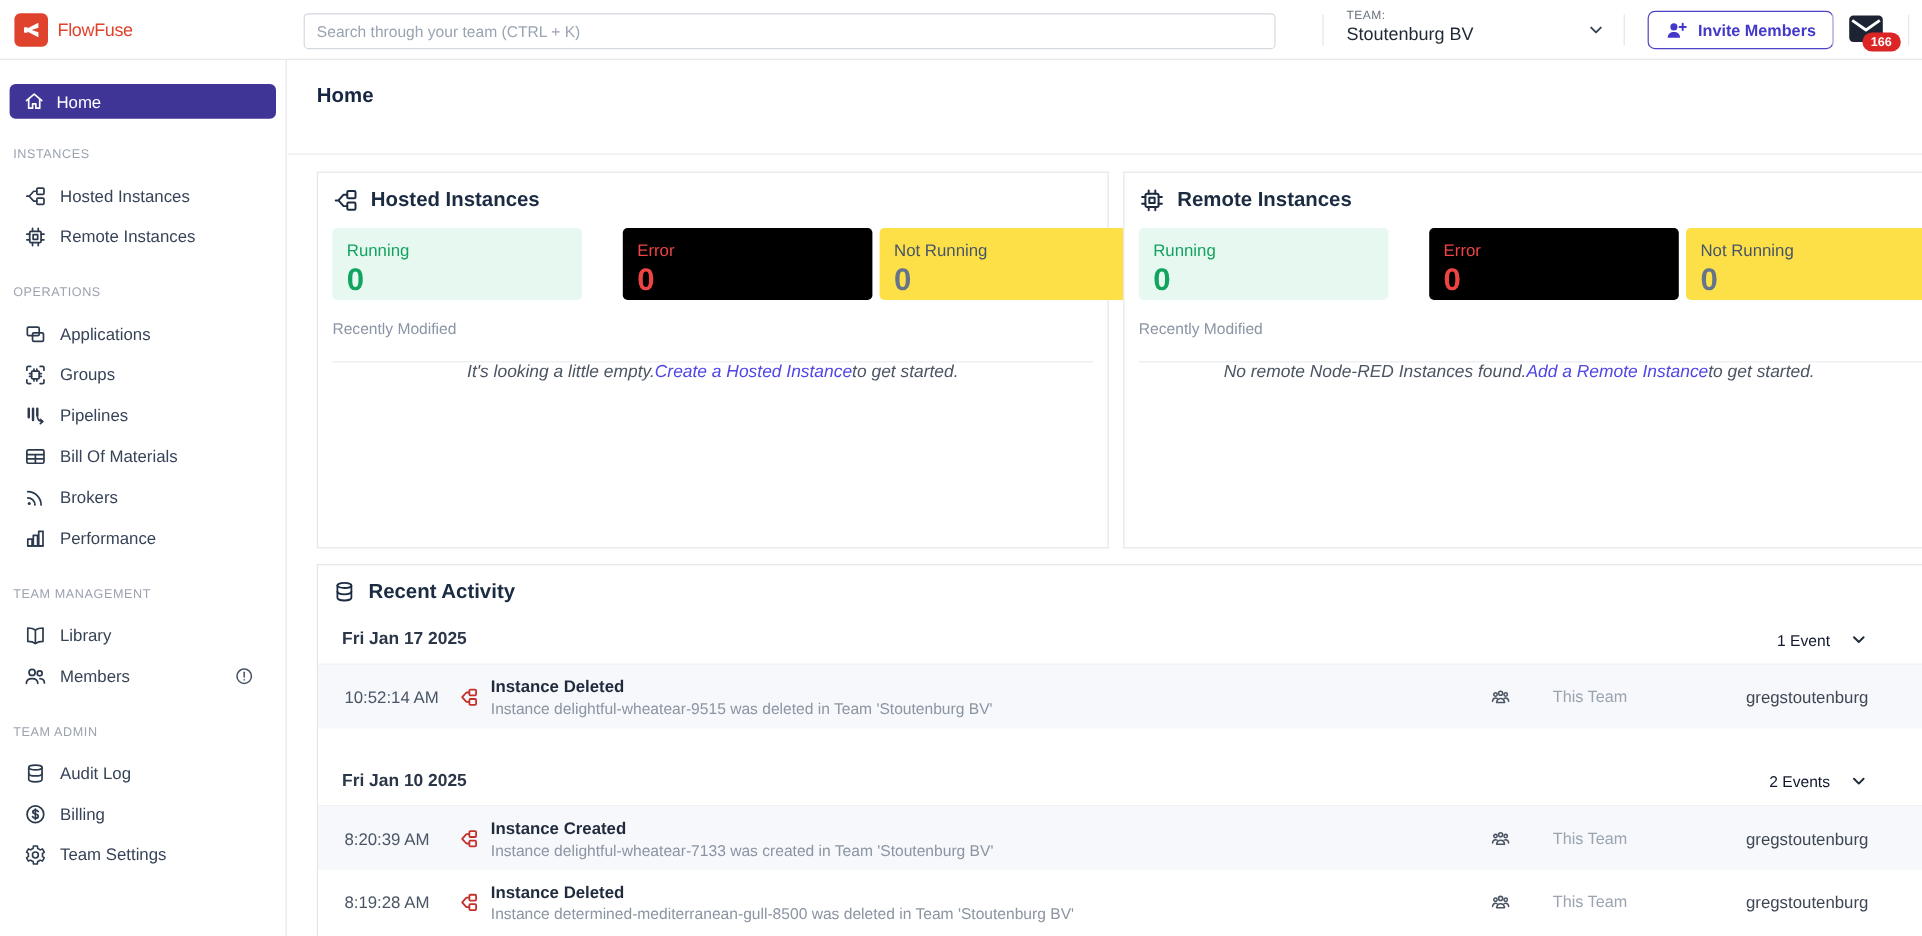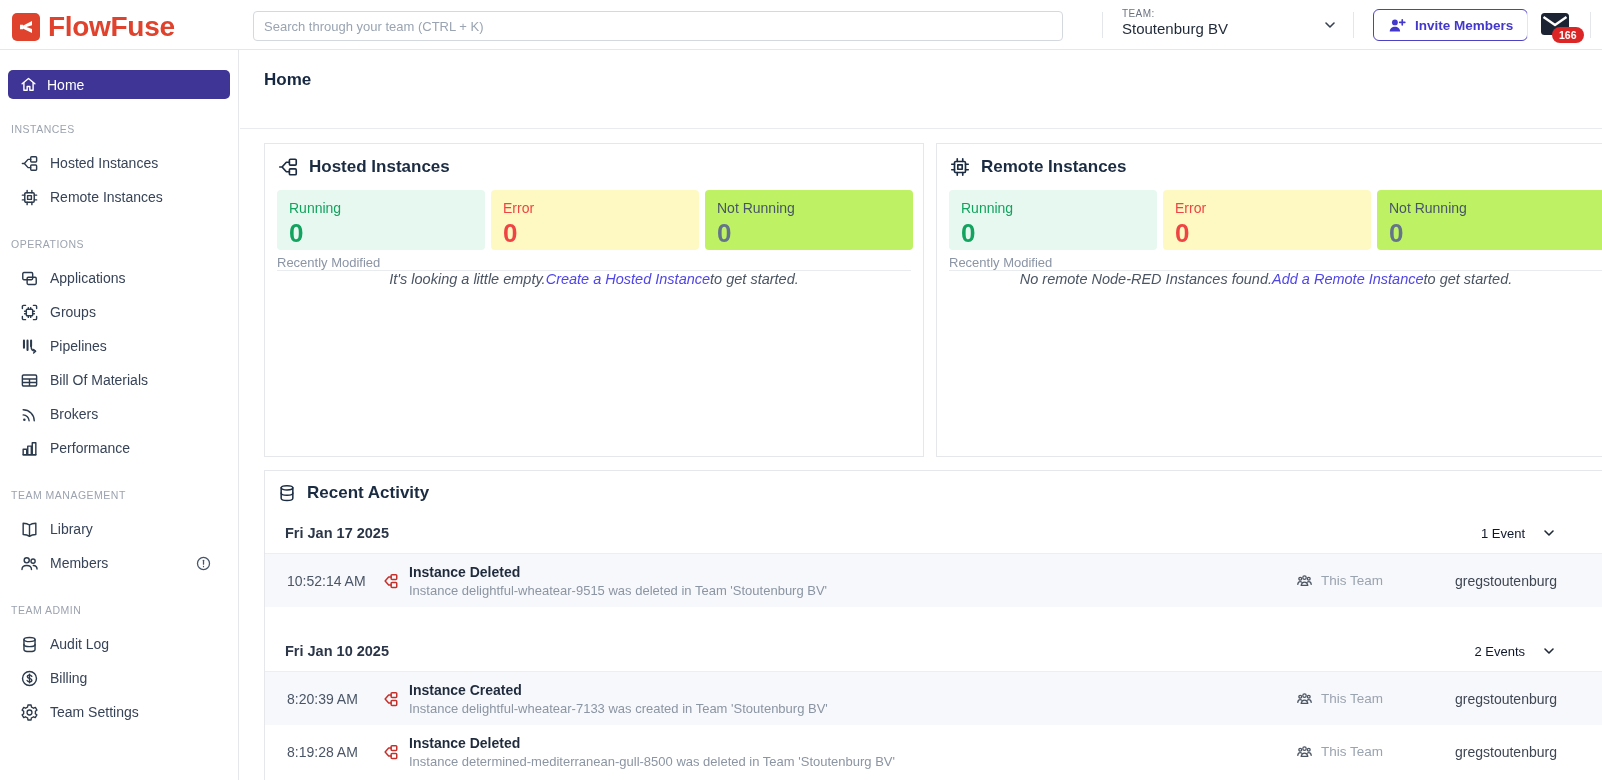--- a/index.html
+++ b/index.html
@@ -6,21 +6,21 @@
   html,body { width:1602px; height:780px; overflow:hidden; background:#fff;
     font-family:"Liberation Sans", sans-serif; color:#374357; }
   .stage { position:relative; width:1602px; height:780px; }
 
   
   .header { position:absolute; top:0; left:0; width:1602px; height:50px; background:#fff;
     border-bottom:1px solid #e5e7eb; z-index:10; }
   .logo { position:absolute; left:12px; top:11px; display:flex; align-items:center; gap:8px; }
   .logo-mark { width:28px; height:28px; background:#e0432d; border-radius:5px; display:flex;
     align-items:center; justify-content:center; }
-  .logo-word { font-size:28px; font-weight:bold; color:#e0432d; letter-spacing:-0.3px; }
+  .logo-word { font-size:15px; font-weight:normal; color:#e0432d; letter-spacing:-0.3px; }
   .search { position:absolute; left:253px; top:11px; width:810px; height:30px;
     border:1px solid #d4d9e0; border-radius:4px; padding:0 10px; font-size:13px; color:#374357;
     font-family:"Liberation Sans", sans-serif; outline:none; }
   .search::placeholder { color:#9aa4b2; }
   .vdiv { position:absolute; top:12px; width:1px; height:26px; background:#e3e6ea; }
   .team { position:absolute; left:1122px; top:8px; }
   .team-label { font-size:10px; letter-spacing:.4px; color:#6b7280; }
   .team-name { font-size:15px; color:#1f2937; margin-top:1px; }
   .team-chevron { position:absolute; left:1322px; top:17px; color:#374151; cursor:pointer; }
   .invite-btn { position:absolute; left:1373px; top:9px; height:32px; padding:0 14px;
@@ -57,25 +57,25 @@
   .card.remote { width:700px; flex:none; }
   .card-head { display:flex; align-items:center; gap:10px; margin-bottom:12px; color:#1a2b42; }
   .card-title { font-size:17px; font-weight:bold; color:#1a2b42; }
   .stats { display:flex; gap:6px; }
   .stat { flex:0 0 208px; height:60px; border-radius:4px; padding:10px 12px; }
   .card.remote .stat:last-child { flex:1; }
   .stat-label { font-size:14px; }
   .stat-value { font-size:26px; font-weight:bold; margin-top:2px; }
   .stat.running { background:#e7f8f0; } .stat.running .stat-label,
   .stat.running .stat-value { color:#12a35f; }
-  .stat.error { background:#fef9c3; } .stat.error .stat-label,
+  .stat.error { background:#000000;margin-left:28px; } .stat.error .stat-label,
   .stat.error .stat-value { color:#ef4444; }
-  .stat.notrunning { background:#bef264; } .stat.notrunning .stat-label { color:#475569; }
+  .stat.notrunning { background:#fde047; } .stat.notrunning .stat-label { color:#475569; }
   .stat.notrunning .stat-value { color:#64748b; }
-  .table-head { margin-top:5px; padding-bottom:0; font-size:13px; color:#8b95a5;
+  .table-head { margin-top:16px; padding-bottom:20px; font-size:13px; color:#8b95a5;
     border-bottom:1px solid #e9ecef; }
   .empty { flex:1; display:flex; align-items:flex-start; justify-content:center;
     font-style:italic; font-size:14.5px; color:#4b5563; }
   .empty a { color:#5046e5; text-decoration:none; cursor:pointer; }
 
   
   .activity { margin:13px 0 0 24px; width:1356px; background:#fff; border:1px solid #e5e7eb;
     padding-bottom:4px; }
   .activity-head { display:flex; align-items:center; gap:10px; padding:12px 12px 8px;
     color:#1a2b42; }
@@ -86,21 +86,21 @@
     border-bottom:1px solid #eceef1; }
   .group-date { font-size:14.5px; font-weight:bold; color:#2b3648; }
   .group-count { margin-left:auto; font-size:13px; color:#0f172a; }
   .group-chevron { margin-left:16px; color:#1f2937; cursor:pointer; display:flex; }
   .event { display:flex; align-items:center; height:53px; padding:0 24px 0 22px; }
   .event.shade { background:#f7f8fb; }
   .ev-time { width:92px; font-size:14px; color:#4a5566; flex:none; }
   .ev-icon { color:#c4302b; margin:0 10px 0 2px; display:flex; flex:none; }
   .ev-title { font-size:14px; font-weight:bold; color:#1f2b3d; }
   .ev-desc { font-size:13px; color:#8b95a3; margin-top:3px; }
-  .row-right { margin-left:auto; display:flex; align-items:center; flex:none; }
+  .row-right { margin-left:auto; display:flex; align-items:center; flex:none;gap:27px; }
   .scope-ico { color:#4b5563; display:flex; }
   .scope-label { font-size:13.5px; color:#9aa3b0; margin-left:7px; }
   .ev-user { width:140px; margin-left:72px; font-size:14px; color:#3f4754; white-space:nowrap; }
   svg { display:block; }
 </style>
 </head>
 <body>
 
 <div class="stage">
 

